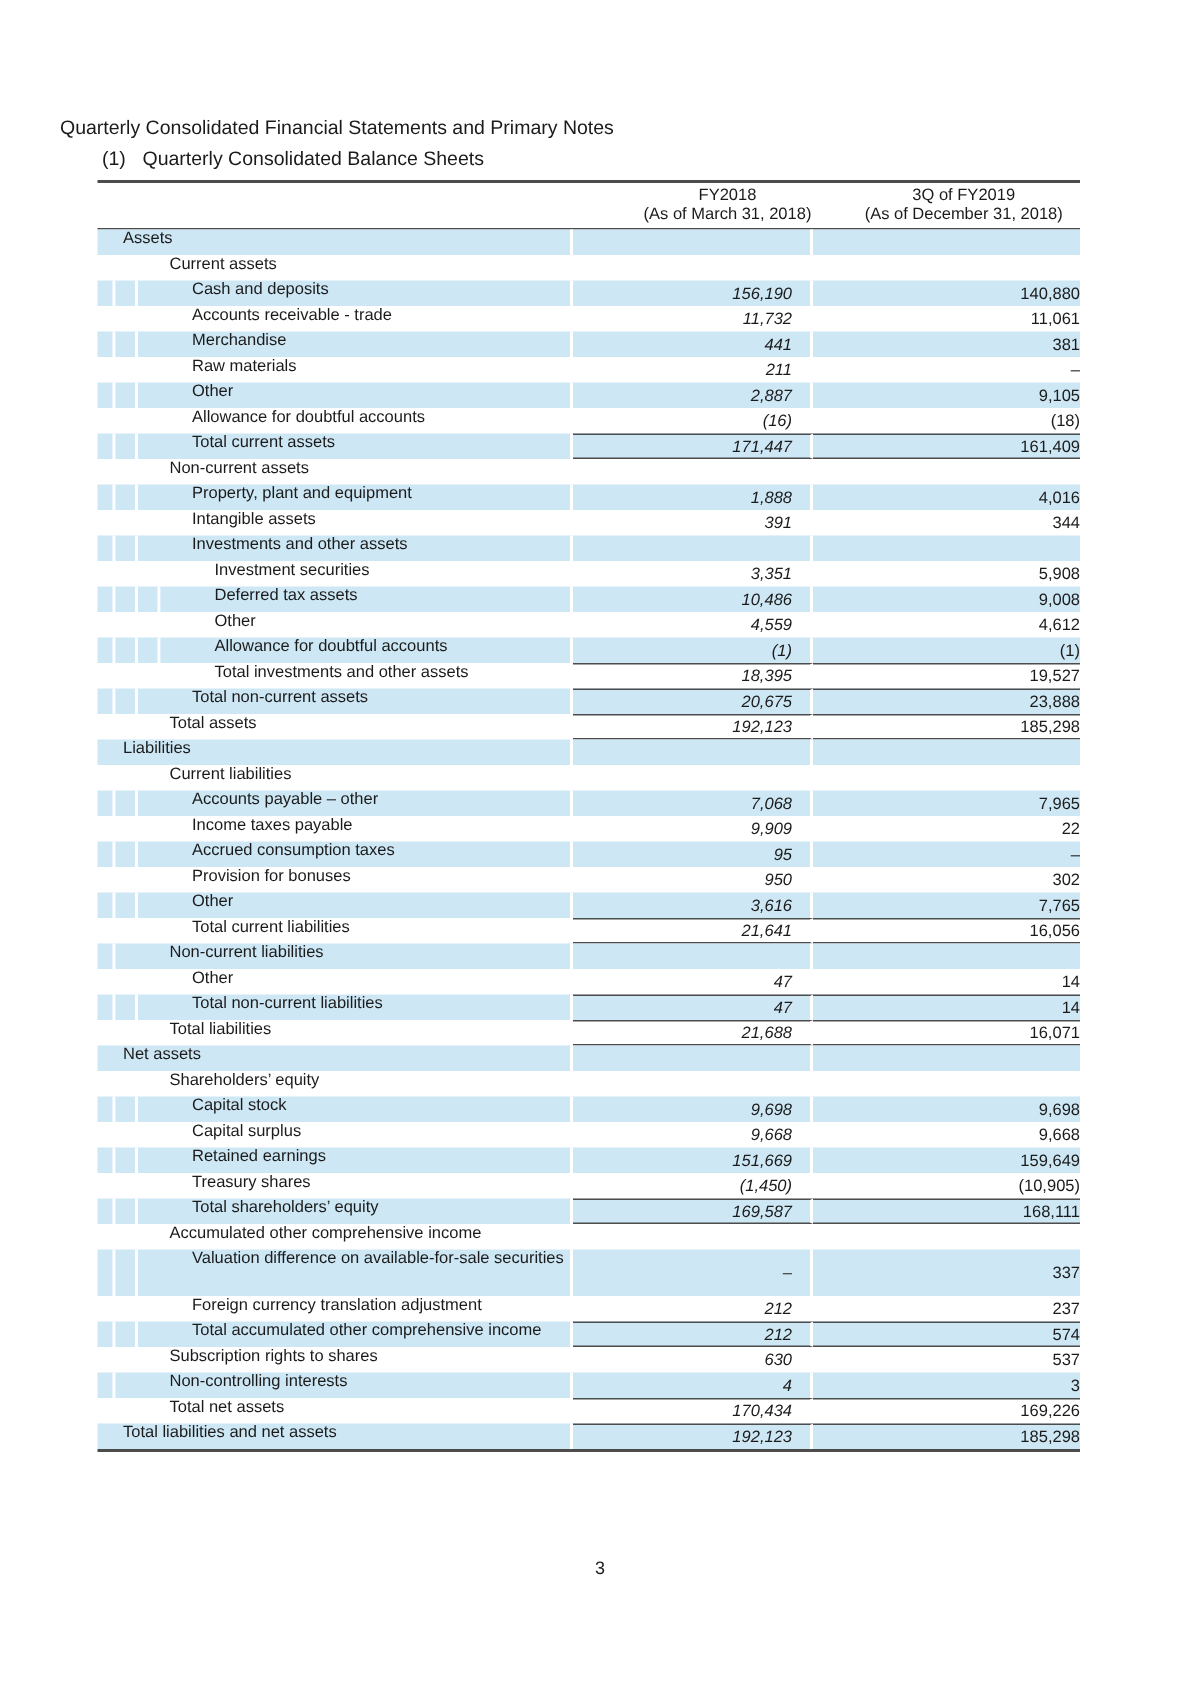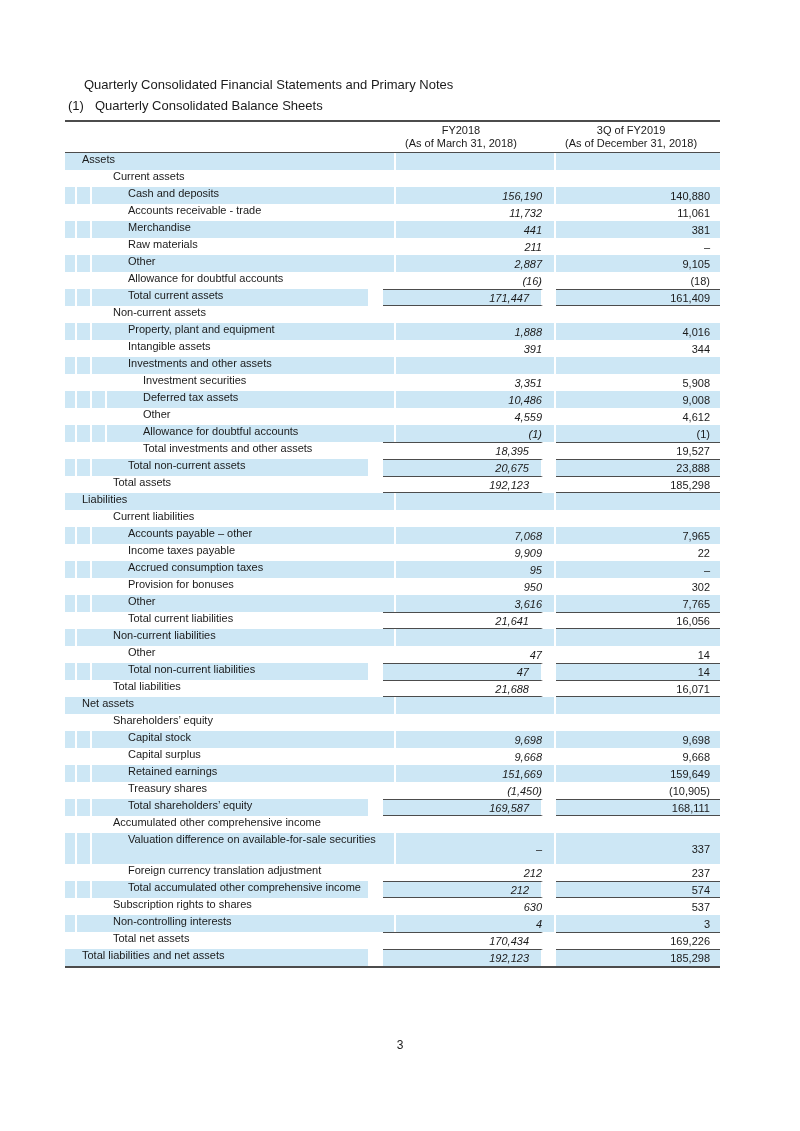--- a/index.html
+++ b/index.html
@@ -3,48 +3,48 @@
 <meta charset="utf-8">
 <style>
   :root { --shade:#cde7f5; --rule:#4c4c4c; }
   * { box-sizing:border-box; }
   html,body { margin:0; padding:0; }
   body {
     width:800px; height:1131px; overflow:hidden;
     background:#ffffff; color:#1b1b1b;
     font-family:"Liberation Sans", sans-serif;
   }
-  .title { margin:77px 0 0 84px; font-size:13px; line-height:16px; }
+  .title { margin:77px 0 0 40px; font-size:13px; line-height:16px; }
   .subtitle { margin:5px 0 0 68px; font-size:13px; line-height:16px; display:flex; }
   .subtitle .num { width:27px; flex:none; }
 
   .table-wrap { width:655px; margin:6px 0 0 65px; }
   .unit-note { text-align:right; font-size:11px; line-height:14px; padding-right:1px; }
 
   .thead { display:flex; height:33px; border-top:2px solid var(--rule); border-bottom:1px solid var(--rule); }
   .hlabel { flex:1; }
-  .hval { width:160px; flex:none; display:flex; align-items:center; justify-content:flex-start;
+  .hval { width:160px; flex:none; display:flex; align-items:center; justify-content:center;
           text-align:center; font-size:11px; line-height:13.5px; }
   .hval.c2 { width:155px; }
 
   .row { display:flex; height:17px; font-size:11px; }
   .row.tall { height:31px; }
   .indent-cell { width:15px; flex:none; border-right:2px solid #fff; }
   .indent-cell.first { width:12px; }
   .cell { height:100%; }
   .cell.label { flex:1; display:flex; align-items:flex-start; padding-left:36px;
                 border-right:2px solid #fff; overflow:hidden; }
   .cell.label.lvl1 { padding-left:17px; }
   .row.tall .cell.label { line-height:13px; }
   .row.tall .cell.label span { max-width:250px; display:inline-block; }
   .cell.val { flex:none; display:flex; align-items:center; justify-content:flex-end; }
   .cell.val.c1 { width:160px; padding-right:12px; border-right:2px solid #fff;font-style:italic; }
-  .cell.val.c2 { width:164px; padding-right:10px; }
+  .cell.val.c2 { width:178px; }
   .row.shaded .cell, .row.shaded .indent-cell { background:var(--shade); }
-  .cell.val.rt { border-top:1px solid var(--rule);margin-left:13px; }
+  .cell.val.rt { border-top:1px solid var(--rule); }
   .cell.val.rb { border-bottom:1px solid var(--rule); }
   .tbody { border-bottom:2px solid var(--rule); }
 
   .page-num { text-align:center; margin-top:70px; font-size:12px; }
 </style>
 </head>
 <body>
 
 <div class="title">Quarterly Consolidated Financial Statements and Primary Notes</div>
 

